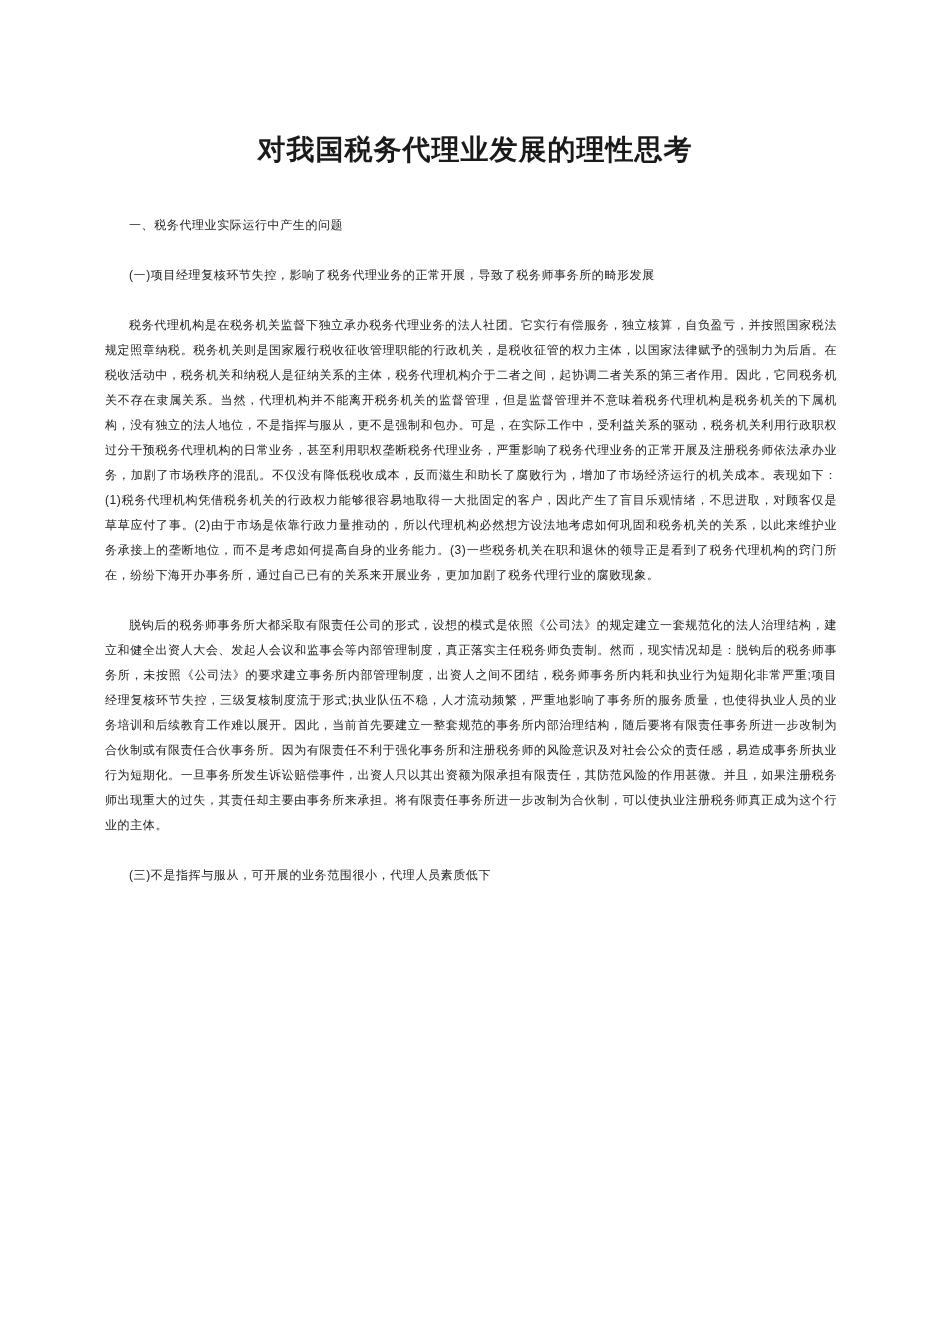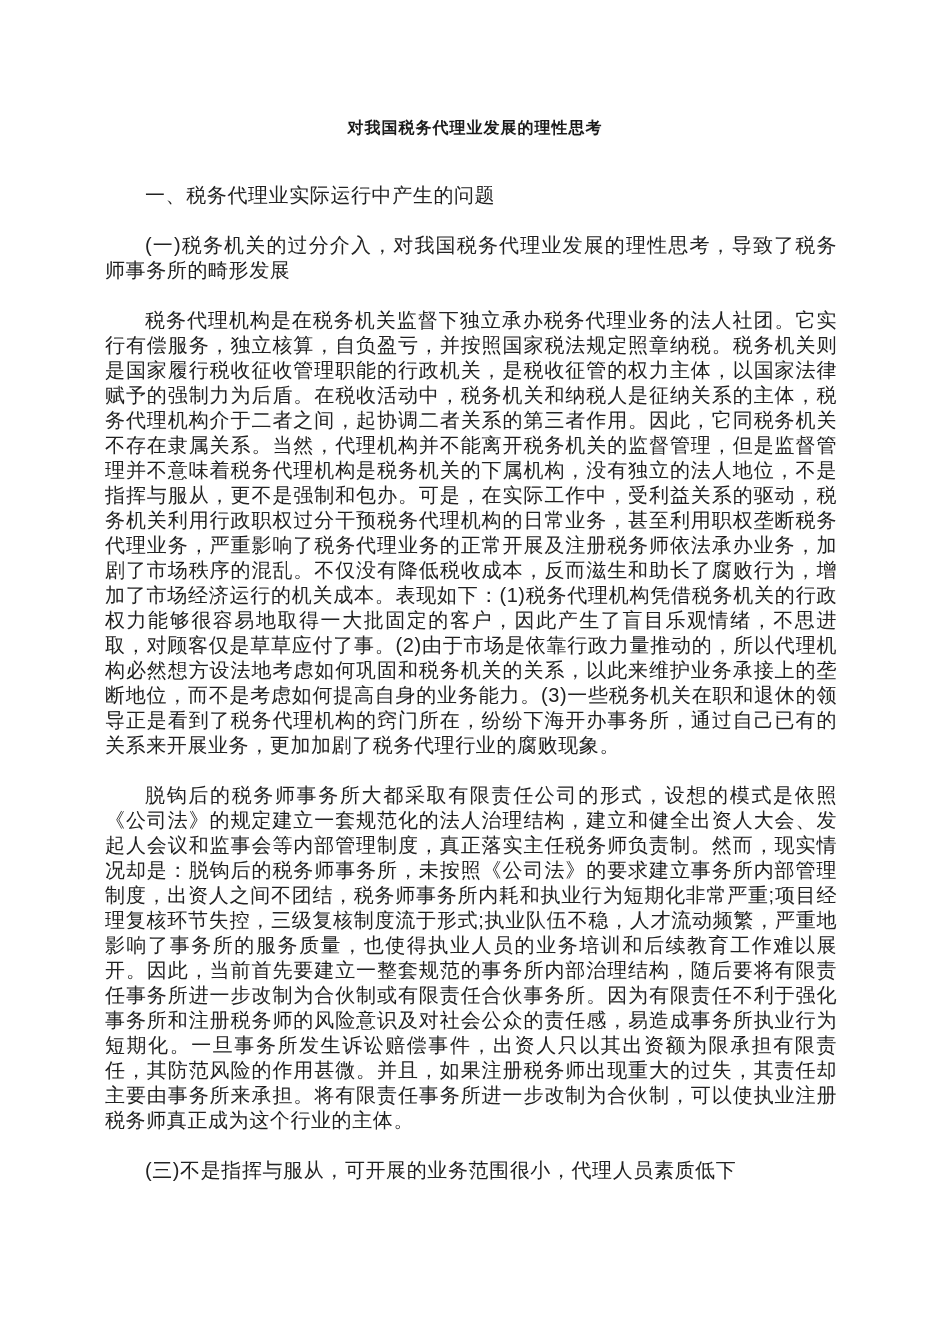--- a/index.html
+++ b/index.html
@@ -11,50 +11,50 @@
     position: relative;
     width: 950px;
     min-height: 1344px;
     box-sizing: border-box;
     background: #ffffff;
     padding: 115px 105px 60px 105px;
     font-family: "Liberation Sans", "DejaVu Sans", sans-serif;
     color: #222222;
   }
   .title {
-    font-size: 16px;
+    font-size: 28px;
     font-weight: bold;
     text-align: center;
-    margin: 3px 0 44px 0;
+    margin: 16px 0 44px 0;
     letter-spacing: 1px;
     color: #1a1a1a;
   }
   .para {
-    font-size: 20px;
+    font-size: 12px;
     line-height: 25px;
     text-align: justify;
     text-justify: inter-ideograph;
     text-indent: 2em;
     margin: 0 8px 25px 0;
     letter-spacing: 0.6px;
     word-break: break-all;
   }
   .para.heading-para {
     text-align: left;
   }
 </style>
 </head>
 <body>
 
 <div class="page">
   <h1 class="title">对我国税务代理业发展的理性思考</h1>
 
   <p class="para heading-para">一、税务代理业实际运行中产生的问题</p>
 
-  <p class="para">(一)税务机关的过分介入，对我国税务代理业发展的理性思考，导致了税务师事务所的畸形发展</p>
+  <p class="para">(一)项目经理复核环节失控，影响了税务代理业务的正常开展，导致了税务师事务所的畸形发展</p>
 
   <p class="para">税务代理机构是在税务机关监督下独立承办税务代理业务的法人社团。它实行有偿服务，独立核算，自负盈亏，并按照国家税法规定照章纳税。税务机关则是国家履行税收征收管理职能的行政机关，是税收征管的权力主体，以国家法律赋予的强制力为后盾。在税收活动中，税务机关和纳税人是征纳关系的主体，税务代理机构介于二者之间，起协调二者关系的第三者作用。因此，它同税务机关不存在隶属关系。当然，代理机构并不能离开税务机关的监督管理，但是监督管理并不意味着税务代理机构是税务机关的下属机构，没有独立的法人地位，不是指挥与服从，更不是强制和包办。可是，在实际工作中，受利益关系的驱动，税务机关利用行政职权过分干预税务代理机构的日常业务，甚至利用职权垄断税务代理业务，严重影响了税务代理业务的正常开展及注册税务师依法承办业务，加剧了市场秩序的混乱。不仅没有降低税收成本，反而滋生和助长了腐败行为，增加了市场经济运行的机关成本。表现如下：(1)税务代理机构凭借税务机关的行政权力能够很容易地取得一大批固定的客户，因此产生了盲目乐观情绪，不思进取，对顾客仅是草草应付了事。(2)由于市场是依靠行政力量推动的，所以代理机构必然想方设法地考虑如何巩固和税务机关的关系，以此来维护业务承接上的垄断地位，而不是考虑如何提高自身的业务能力。(3)一些税务机关在职和退休的领导正是看到了税务代理机构的窍门所在，纷纷下海开办事务所，通过自己已有的关系来开展业务，更加加剧了税务代理行业的腐败现象。</p>
 
 
   <p class="para">脱钩后的税务师事务所大都采取有限责任公司的形式，设想的模式是依照《公司法》的规定建立一套规范化的法人治理结构，建立和健全出资人大会、发起人会议和监事会等内部管理制度，真正落实主任税务师负责制。然而，现实情况却是：脱钩后的税务师事务所，未按照《公司法》的要求建立事务所内部管理制度，出资人之间不团结，税务师事务所内耗和执业行为短期化非常严重;项目经理复核环节失控，三级复核制度流于形式;执业队伍不稳，人才流动频繁，严重地影响了事务所的服务质量，也使得执业人员的业务培训和后续教育工作难以展开。因此，当前首先要建立一整套规范的事务所内部治理结构，随后要将有限责任事务所进一步改制为合伙制或有限责任合伙事务所。因为有限责任不利于强化事务所和注册税务师的风险意识及对社会公众的责任感，易造成事务所执业行为短期化。一旦事务所发生诉讼赔偿事件，出资人只以其出资额为限承担有限责任，其防范风险的作用甚微。并且，如果注册税务师出现重大的过失，其责任却主要由事务所来承担。将有限责任事务所进一步改制为合伙制，可以使执业注册税务师真正成为这个行业的主体。</p>
 
   <p class="para">(三)不是指挥与服从，可开展的业务范围很小，代理人员素质低下</p>
 </div>
 
 </body></html>

